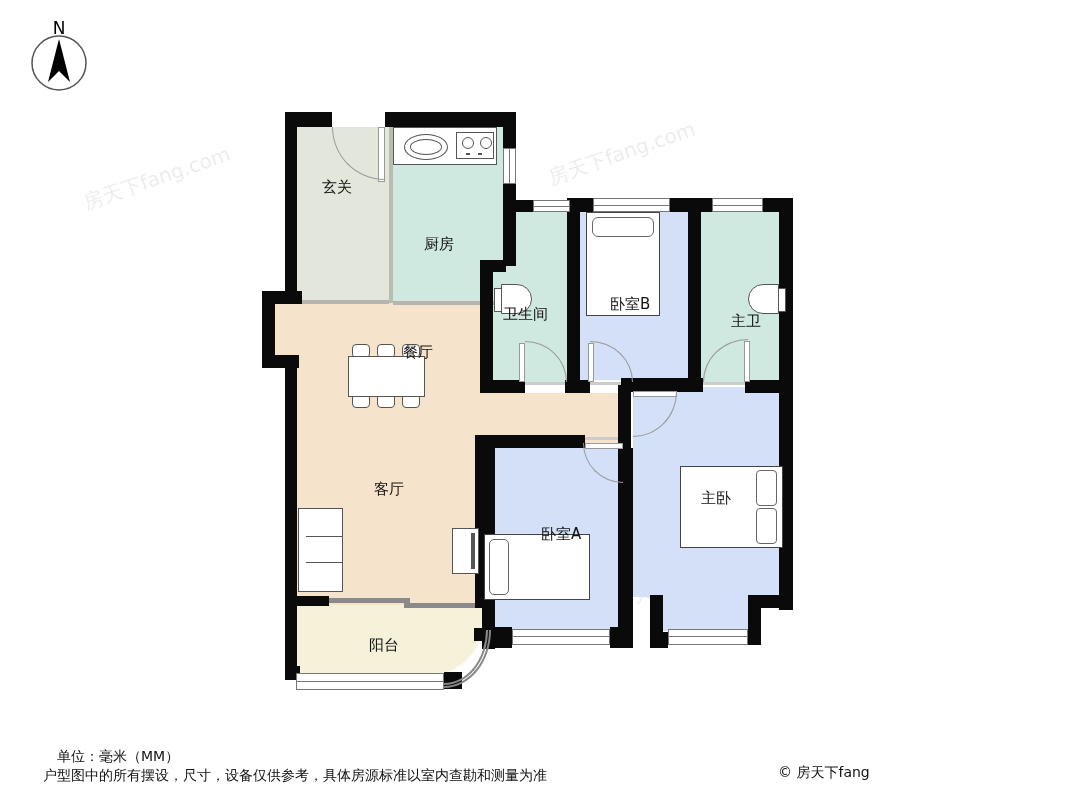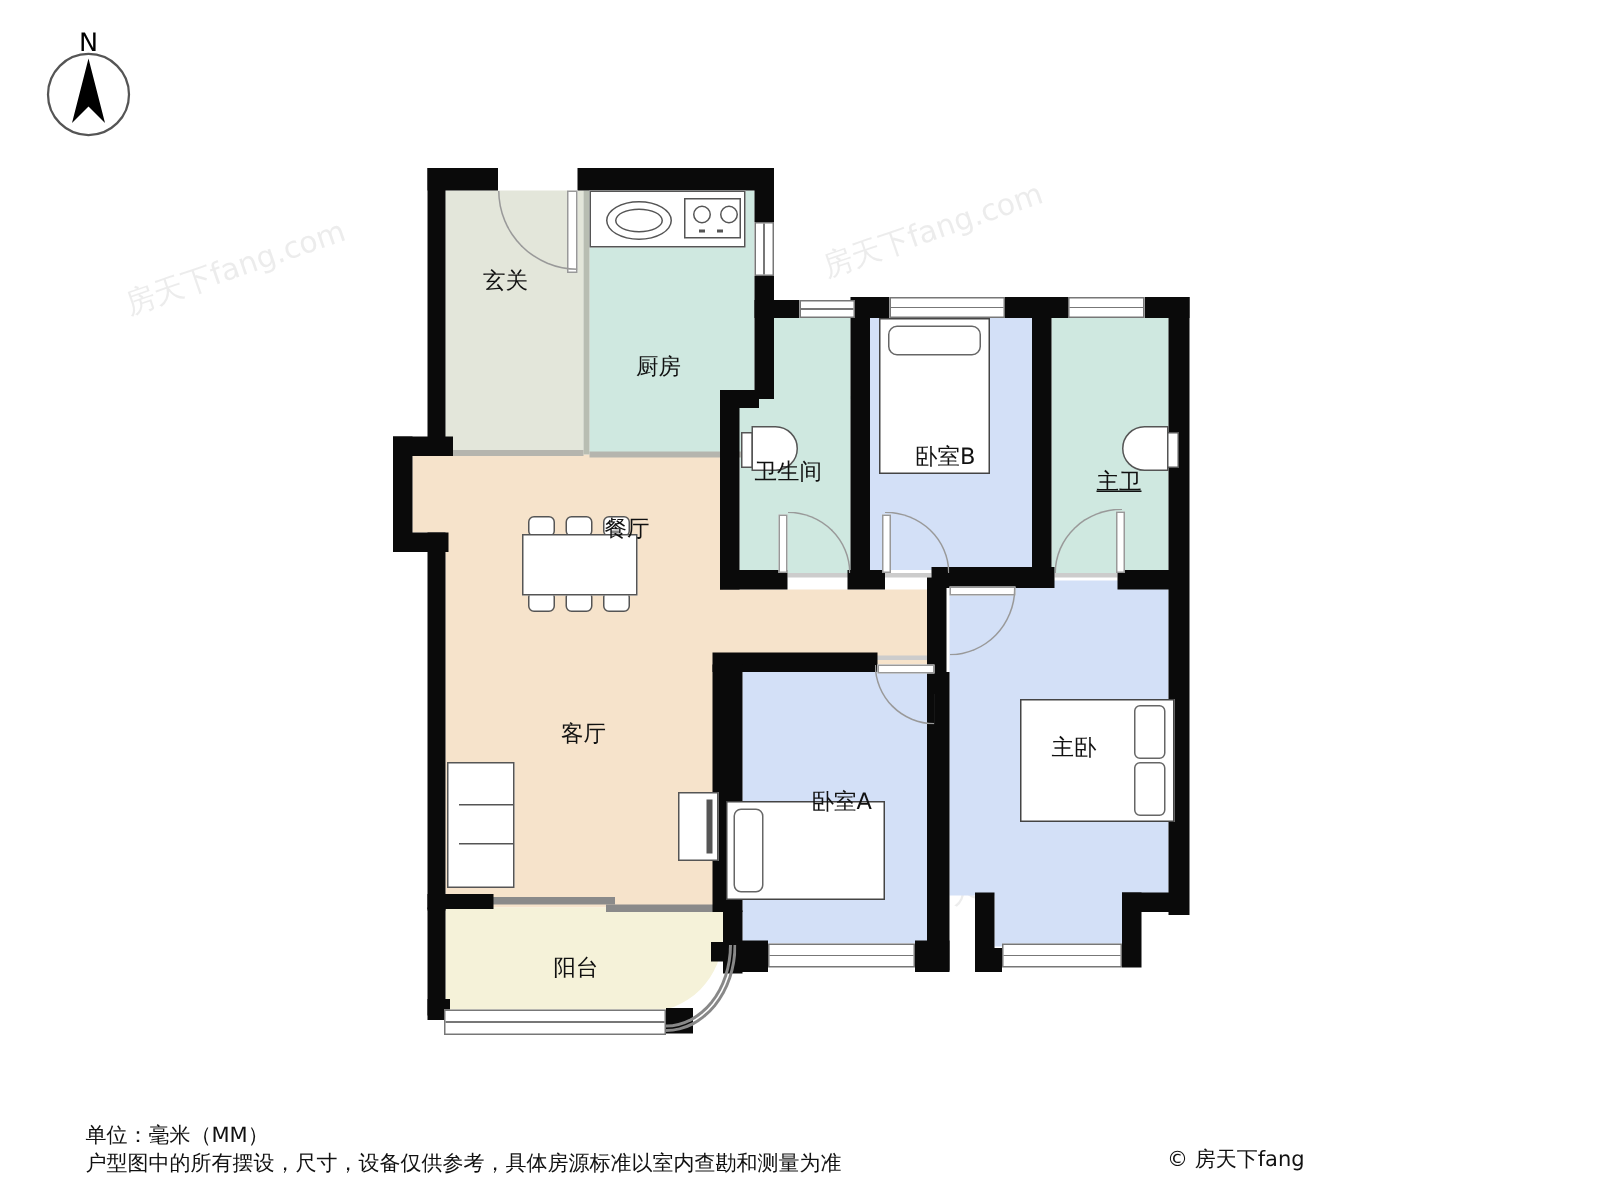--- a/index.html
+++ b/index.html
@@ -186,25 +186,25 @@
     <i class="f" style="left:501px;top:284px;width:31px;height:30px;border-radius:0 15px 15px 0;"></i>
     <i class="f" style="left:748px;top:284px;width:31px;height:30px;border-radius:15px 0 0 15px;"></i>
     <i class="f" style="left:778px;top:288px;width:8px;height:24px;"></i>
   </div>
 
   <div>
     <div class="lbl" style="left:322px;top:179px;">玄关</div>
     <div class="lbl" style="left:424px;top:196px;margin-top:40px;">厨房</div>
     <div class="lbl" style="left:503px;top:306px;">卫生间</div>
     <div class="lbl" style="left:610px;top:296px;">卧室B</div>
-    <div class="lbl" style="left:731px;top:313px;text-decoration:underline;">主卫</div>
+    <div class="lbl" style="left:731px;top:313px;">主卫</div>
     <div class="lbl" style="left:403px;top:344px;">餐厅</div>
     <div class="lbl" style="left:374px;top:481px;">客厅</div>
     <div class="lbl" style="left:541px;top:526px;">卧室A</div>
     <div class="lbl" style="left:701px;top:490px;">主卧</div>
     <div class="lbl" style="left:369px;top:637px;">阳台</div>
   </div>
 
   <div class="foot" style="left:57px;top:748px;">单位：毫米（MM）</div>
-  <div class="foot" style="left:57px;top:767px;">户型图中的所有摆设，尺寸，设备仅供参考，具体房源标准以室内查勘和测量为准</div>
+  <div class="foot" style="left:43px;top:767px;">户型图中的所有摆设，尺寸，设备仅供参考，具体房源标准以室内查勘和测量为准</div>
   <div class="foot" style="left:778px;top:764px;">© 房天下fang</div>
 
 </div>
 
 </body></html>

